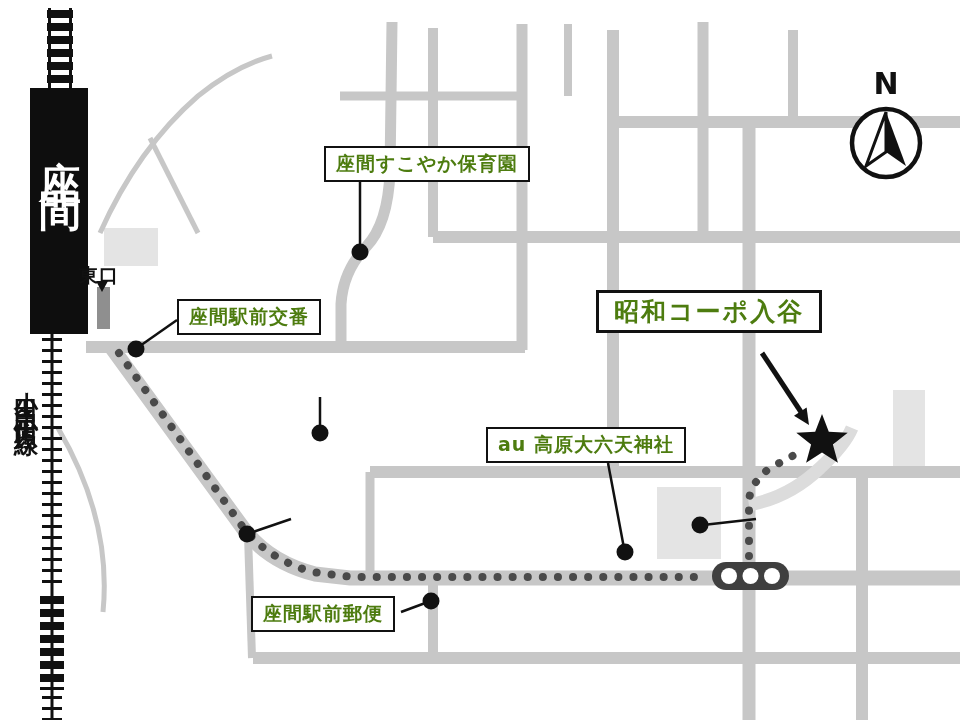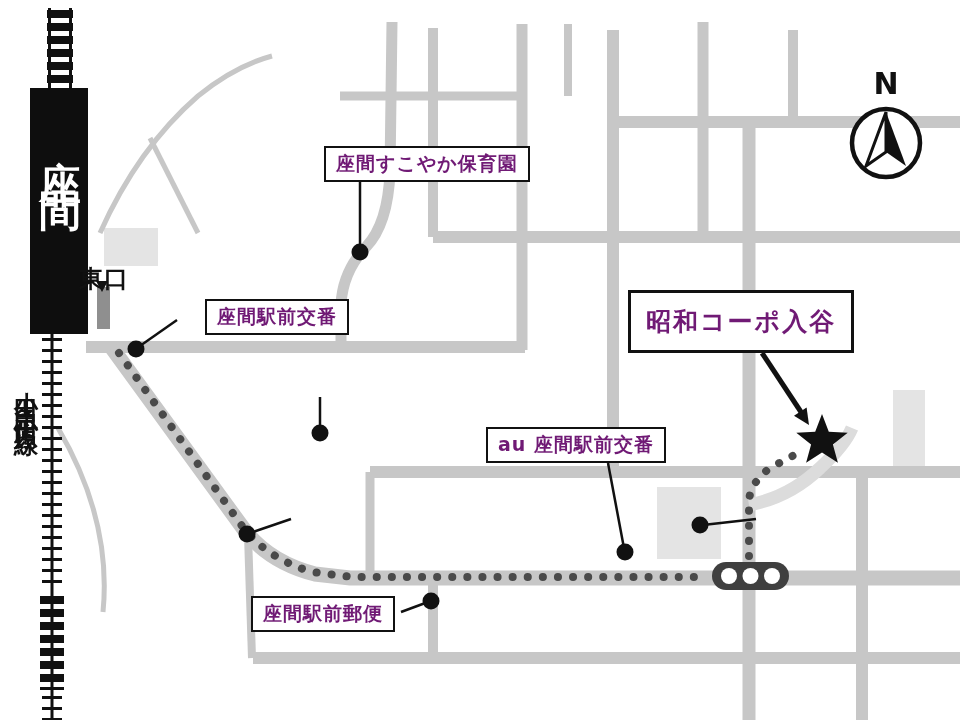--- a/index.html
+++ b/index.html
@@ -4,38 +4,38 @@
 <style>
   html,body{margin:0;padding:0;background:#ffffff;}
   .stage{
     position:relative;width:960px;height:720px;background:#ffffff;overflow:hidden;
     font-family:"DejaVu Sans","Liberation Sans",sans-serif;color:#111;
   }
   .stage svg{position:absolute;left:0;top:0;z-index:1;}
   .label{
     position:absolute;z-index:3;background:#ffffff;border:2.5px solid #111;
     padding:4px 10px;font-size:19px;font-weight:600;letter-spacing:1px;
-    white-space:nowrap;color:#701a75;line-height:1.25;
+    white-space:nowrap;color:#4d7c0f;line-height:1.25;
   }
   .label.dest{
-    border-width:3.5px;font-size:25px;font-weight:800;padding:13px 15px;letter-spacing:2px;margin-left:32px;
+    border-width:3.5px;font-size:25px;font-weight:800;padding:3px 15px;letter-spacing:2px;
   }
   .station-name{
     position:absolute;left:39px;top:126px;z-index:3;color:#fff;
     writing-mode:vertical-rl;text-orientation:upright;
     font-size:42px;font-weight:700;letter-spacing:32px;line-height:1;
   }
   .line-name{
     position:absolute;left:14px;top:372px;z-index:3;color:#111;
     writing-mode:vertical-rl;text-orientation:upright;
     font-size:24px;font-weight:600;letter-spacing:7px;line-height:1;
   }
   .exit-label{
     position:absolute;left:79px;top:263px;z-index:3;
-    font-size:24px;font-weight:700;letter-spacing:1px;
+    font-size:19px;font-weight:700;letter-spacing:1px;
   }
   .compass-n{
     position:absolute;left:868px;top:66px;width:36px;text-align:center;z-index:3;
     font-size:30px;font-weight:800;
   }
 </style>
 </head>
 <body>
 
 <div class="stage">
@@ -131,18 +131,18 @@
       <polygon points="886,112 866,166 886,152" fill="#fff" stroke="#111" stroke-width="3"></polygon>
     </g>
   </svg>
 
   <div class="station-name">座間</div>
   <div class="line-name">小田急小田原線</div>
   <div class="exit-label">東口</div>
   <div class="compass-n">N</div>
 
   <div class="label" style="left:324px;top:146px;">座間すこやか保育園</div>
-  <div class="label" style="left:177px;top:299px;margin-left:28px;">座間駅前交番</div>
-  <div class="label" style="left:486px;top:427px;">au 座間駅前交番</div>
+  <div class="label" style="left:177px;top:299px;">座間駅前交番</div>
+  <div class="label" style="left:486px;top:427px;">au 高原大六天神社</div>
   <div class="label" style="left:251px;top:596px;text-align:center;">座間駅前郵便</div>
 
   <div class="label dest" style="left:596px;top:290px;">昭和コーポ入谷</div>
 </div>
 
 </body></html>

